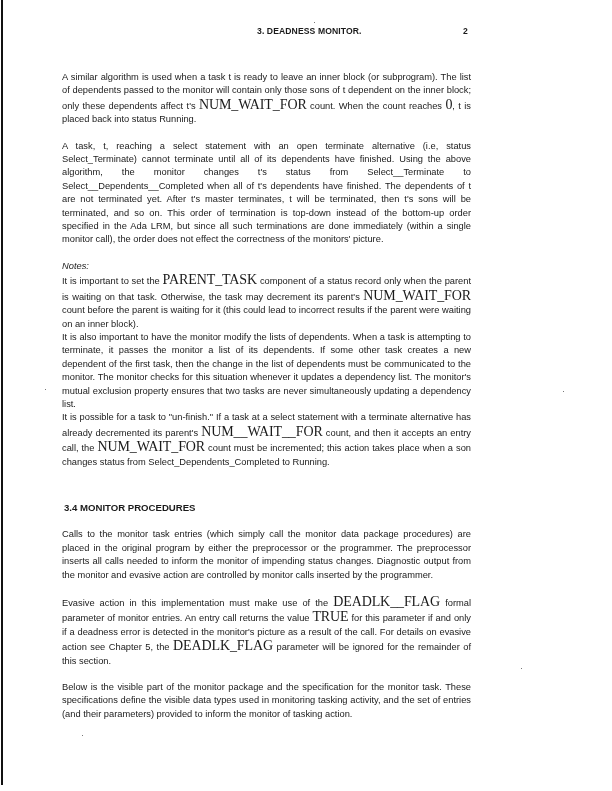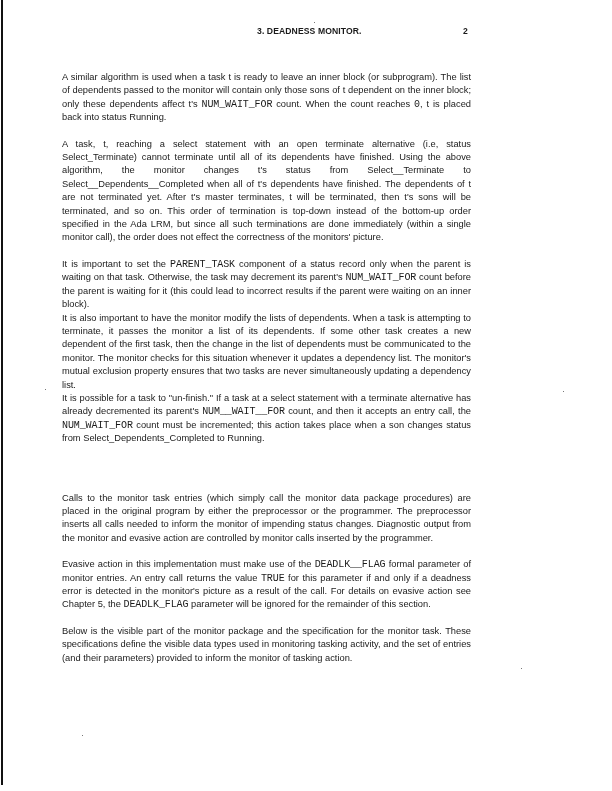--- a/index.html
+++ b/index.html
@@ -15,21 +15,21 @@
     font-size: 8.6px; font-weight: bold; letter-spacing: 0.1px;
   }
   .running-head .title { position: absolute; left: 257px; top: 0; }
   .running-head .pageno { position: absolute; left: 463px; top: 0; }
   .content {
     position: absolute; left: 62px; top: 71px; width: 409px;
     font-size: 9.3px; line-height: 13.4px;
   }
   p { margin: 0; text-align: justify; }
   .gap { height: 13px; }
-  .mono { font-family: Liberation Mono, monospace; font-size: 10px; letter-spacing: -0.1px; }
+  .mono { font-family: Liberation Serif, serif; font-size: 14px; letter-spacing: -0.1px; }
   .notes-label { font-style: italic; }
   .section-heading {
     font-weight: bold; font-size: 9.6px; margin: 0; padding-left: 2px;
   }
   .speck { position: absolute; background: #777; width: 1px; height: 1px; }
 </style>
 </head>
 <body>
 
 <div class="left-rule"></div>
@@ -43,27 +43,29 @@
 
   <p><span>A similar algorithm is used when a task t is ready to leave an inner block (or subprogram).  The list of dependents passed to the monitor will contain only those sons of t dependent on the inner block; only these dependents affect t's </span><span class="mono">NUM_WAIT_FOR</span><span> count.  When the count reaches </span><span class="mono">0</span><span>, t is placed back into status Running.</span></p>
 
   <div class="gap"></div>
 
   <p>A task, t, reaching a select statement with an open terminate alternative (i.e, status Select_Terminate) cannot terminate until all of its dependents have finished.  Using the above algorithm, the monitor changes t's status from Select__Terminate to Select__Dependents__Completed when all of t's dependents have finished.  The dependents of t are not terminated yet.  After t's master terminates, t will be terminated, then t's sons will be terminated, and so on.  This order of termination is top-down instead of the bottom-up order specified in the Ada LRM, but since all such terminations are done immediately (within a single monitor call), the order does not effect the correctness of the monitors' picture.</p>
 
   <div class="gap"></div>
 
   <div>
+    <p class="notes-label">Notes:</p>
     <p><span>It is important to set the </span><span class="mono">PARENT_TASK</span><span> component of a status record only when the parent is waiting on that task.  Otherwise, the task may decrement its parent's </span><span class="mono">NUM_WAIT_FOR</span><span> count before the parent is waiting for it (this could lead to incorrect results if the parent were waiting on an inner block).</span></p>
     <p>It is also important to have the monitor modify the lists of dependents.  When a task is attempting to terminate, it passes the monitor a list of its dependents.  If some other task creates a new dependent of the first task, then the change in the list of dependents must be communicated to the monitor.  The monitor checks for this situation whenever it updates a dependency list.  The monitor's mutual exclusion property ensures that two tasks are never simultaneously updating a dependency list.</p>
     <p><span>It is possible for a task to "un-finish."  If a task at a select statement with a terminate alternative has already decremented its parent's </span><span class="mono">NUM__WAIT__FOR</span><span> count, and then it accepts an entry call, the </span><span class="mono">NUM_WAIT_FOR</span><span> count must be incremented; this action takes place when a son changes status from Select_Dependents_Completed to Running.</span></p>
   </div>
 
   <div class="gap" style="height:32px"></div>
 
+  <h2 class="section-heading">3.4 MONITOR PROCEDURES</h2>
 
   <div class="gap" style="height:14px"></div>
 
   <p>Calls to the monitor task entries (which simply call the monitor data package procedures) are placed in the original program by either the preprocessor or the programmer.  The preprocessor inserts all calls needed to inform the monitor of impending status changes.  Diagnostic output from the monitor and evasive action are controlled by monitor calls inserted by the programmer.</p>
 
   <div class="gap"></div>
 
   <p><span>Evasive action in this implementation must make use of the </span><span class="mono">DEADLK__FLAG</span><span> formal parameter of monitor entries.  An entry call returns the value </span><span class="mono">TRUE</span><span> for this parameter if and only if a deadness error is detected in the monitor's picture as a result of the call.  For details on evasive action see Chapter 5, the </span><span class="mono">DEADLK_FLAG</span><span> parameter will be ignored for the remainder of this section.</span></p>
 
   <div class="gap"></div>

